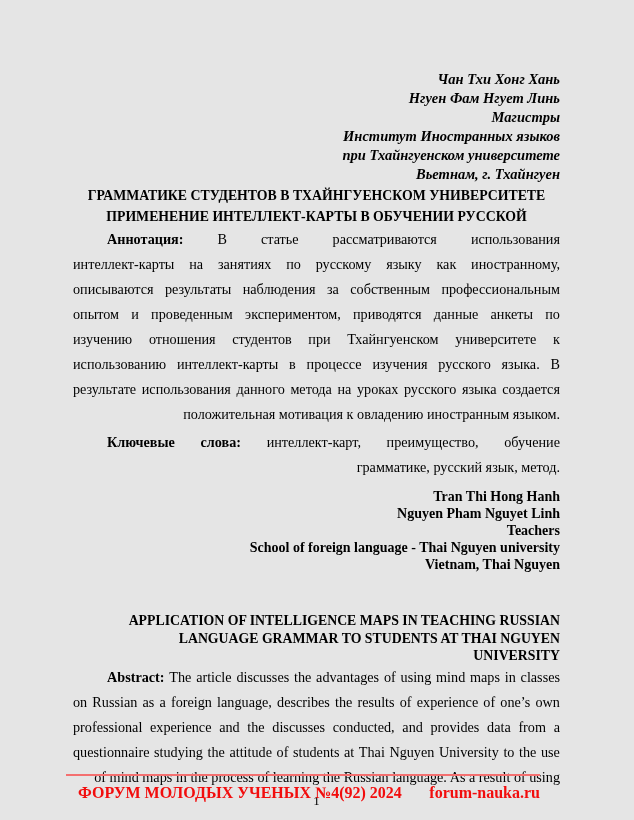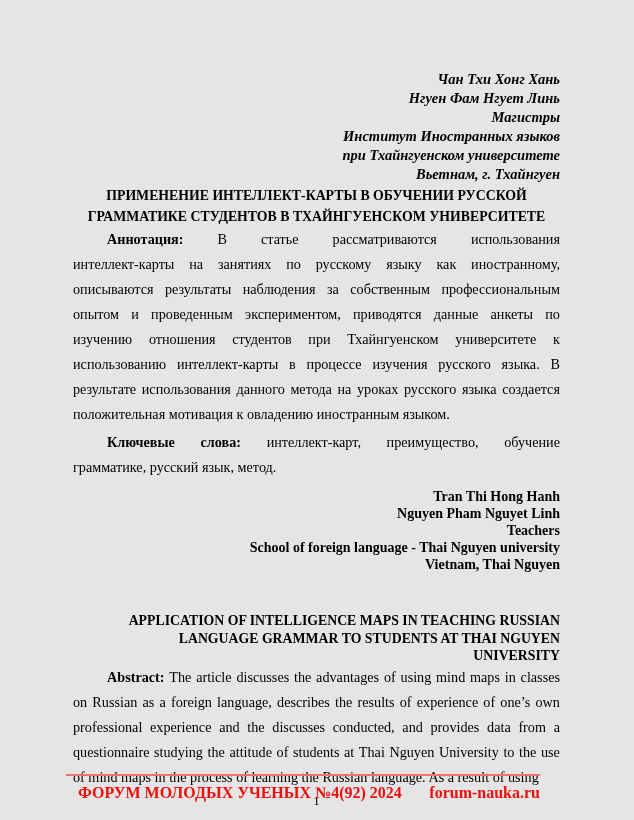--- a/index.html
+++ b/index.html
@@ -14,21 +14,21 @@
     overflow: hidden;
   }
   .tl { white-space: pre; }
   
   .ru-authors { text-align: right; font-weight: bold; font-style: italic; font-size: 14.5px; }
   .ru-authors .tl { line-height: 19px; }
   
   .ru-title { text-align: center; font-weight: bold; font-size: 13.8px; margin-top: 1px; }
   .ru-title .tl { line-height: 21px; white-space: nowrap; }
   
-  .para { font-size: 14.2px; }
+  .para { font-size: 14.2px; text-align: right; }
   .para .tl { line-height: 25px; height: 25px; overflow: visible; white-space: normal; }
   .para .tl.just { display: flex; justify-content: space-between; }
   .para .tl:first-child { padding-left: 34px; }
   .kw { margin-top: 3px; }
   
   .en-authors { margin-top: 8px; text-align: right; font-weight: bold; font-size: 14px; }
   .en-authors .tl { line-height: 17px; }
   
   .en-title { text-align: right; font-weight: bold; font-size: 13.8px; margin-top: 39px; }
   .en-title .tl { line-height: 17.5px; white-space: nowrap; }
@@ -48,22 +48,22 @@
   <div class="ru-authors">
       <div class="tl"><span>Чан Тхи Хонг Хань</span></div>
       <div class="tl"><span>Нгуен Фам Нгует Линь</span></div>
       <div class="tl"><span>Магистры</span></div>
       <div class="tl"><span>Институт Иностранных языков</span></div>
       <div class="tl"><span>при Тхайнгуенском университете</span></div>
       <div class="tl"><span>Вьетнам, г. Тхайнгуен</span></div>
     </div>
 
   <div class="ru-title">
+      <div class="tl"><span>ГРАММАТИКЕ СТУДЕНТОВ В ТХАЙНГУЕНСКОМ УНИВЕРСИТЕТЕ</span></div>
       <div class="tl"><span>ПРИМЕНЕНИЕ ИНТЕЛЛЕКТ-КАРТЫ В ОБУЧЕНИИ РУССКОЙ</span></div>
-      <div class="tl"><span>ГРАММАТИКЕ СТУДЕНТОВ В ТХАЙНГУЕНСКОМ УНИВЕРСИТЕТЕ</span></div>
     </div>
 
   <div class="para">
       <div class="tl just">
         <b>Аннотация:</b>
         <span>В</span>
         <span>статье</span>
         <span>рассматриваются</span>
         <span>использования</span>
       </div>

